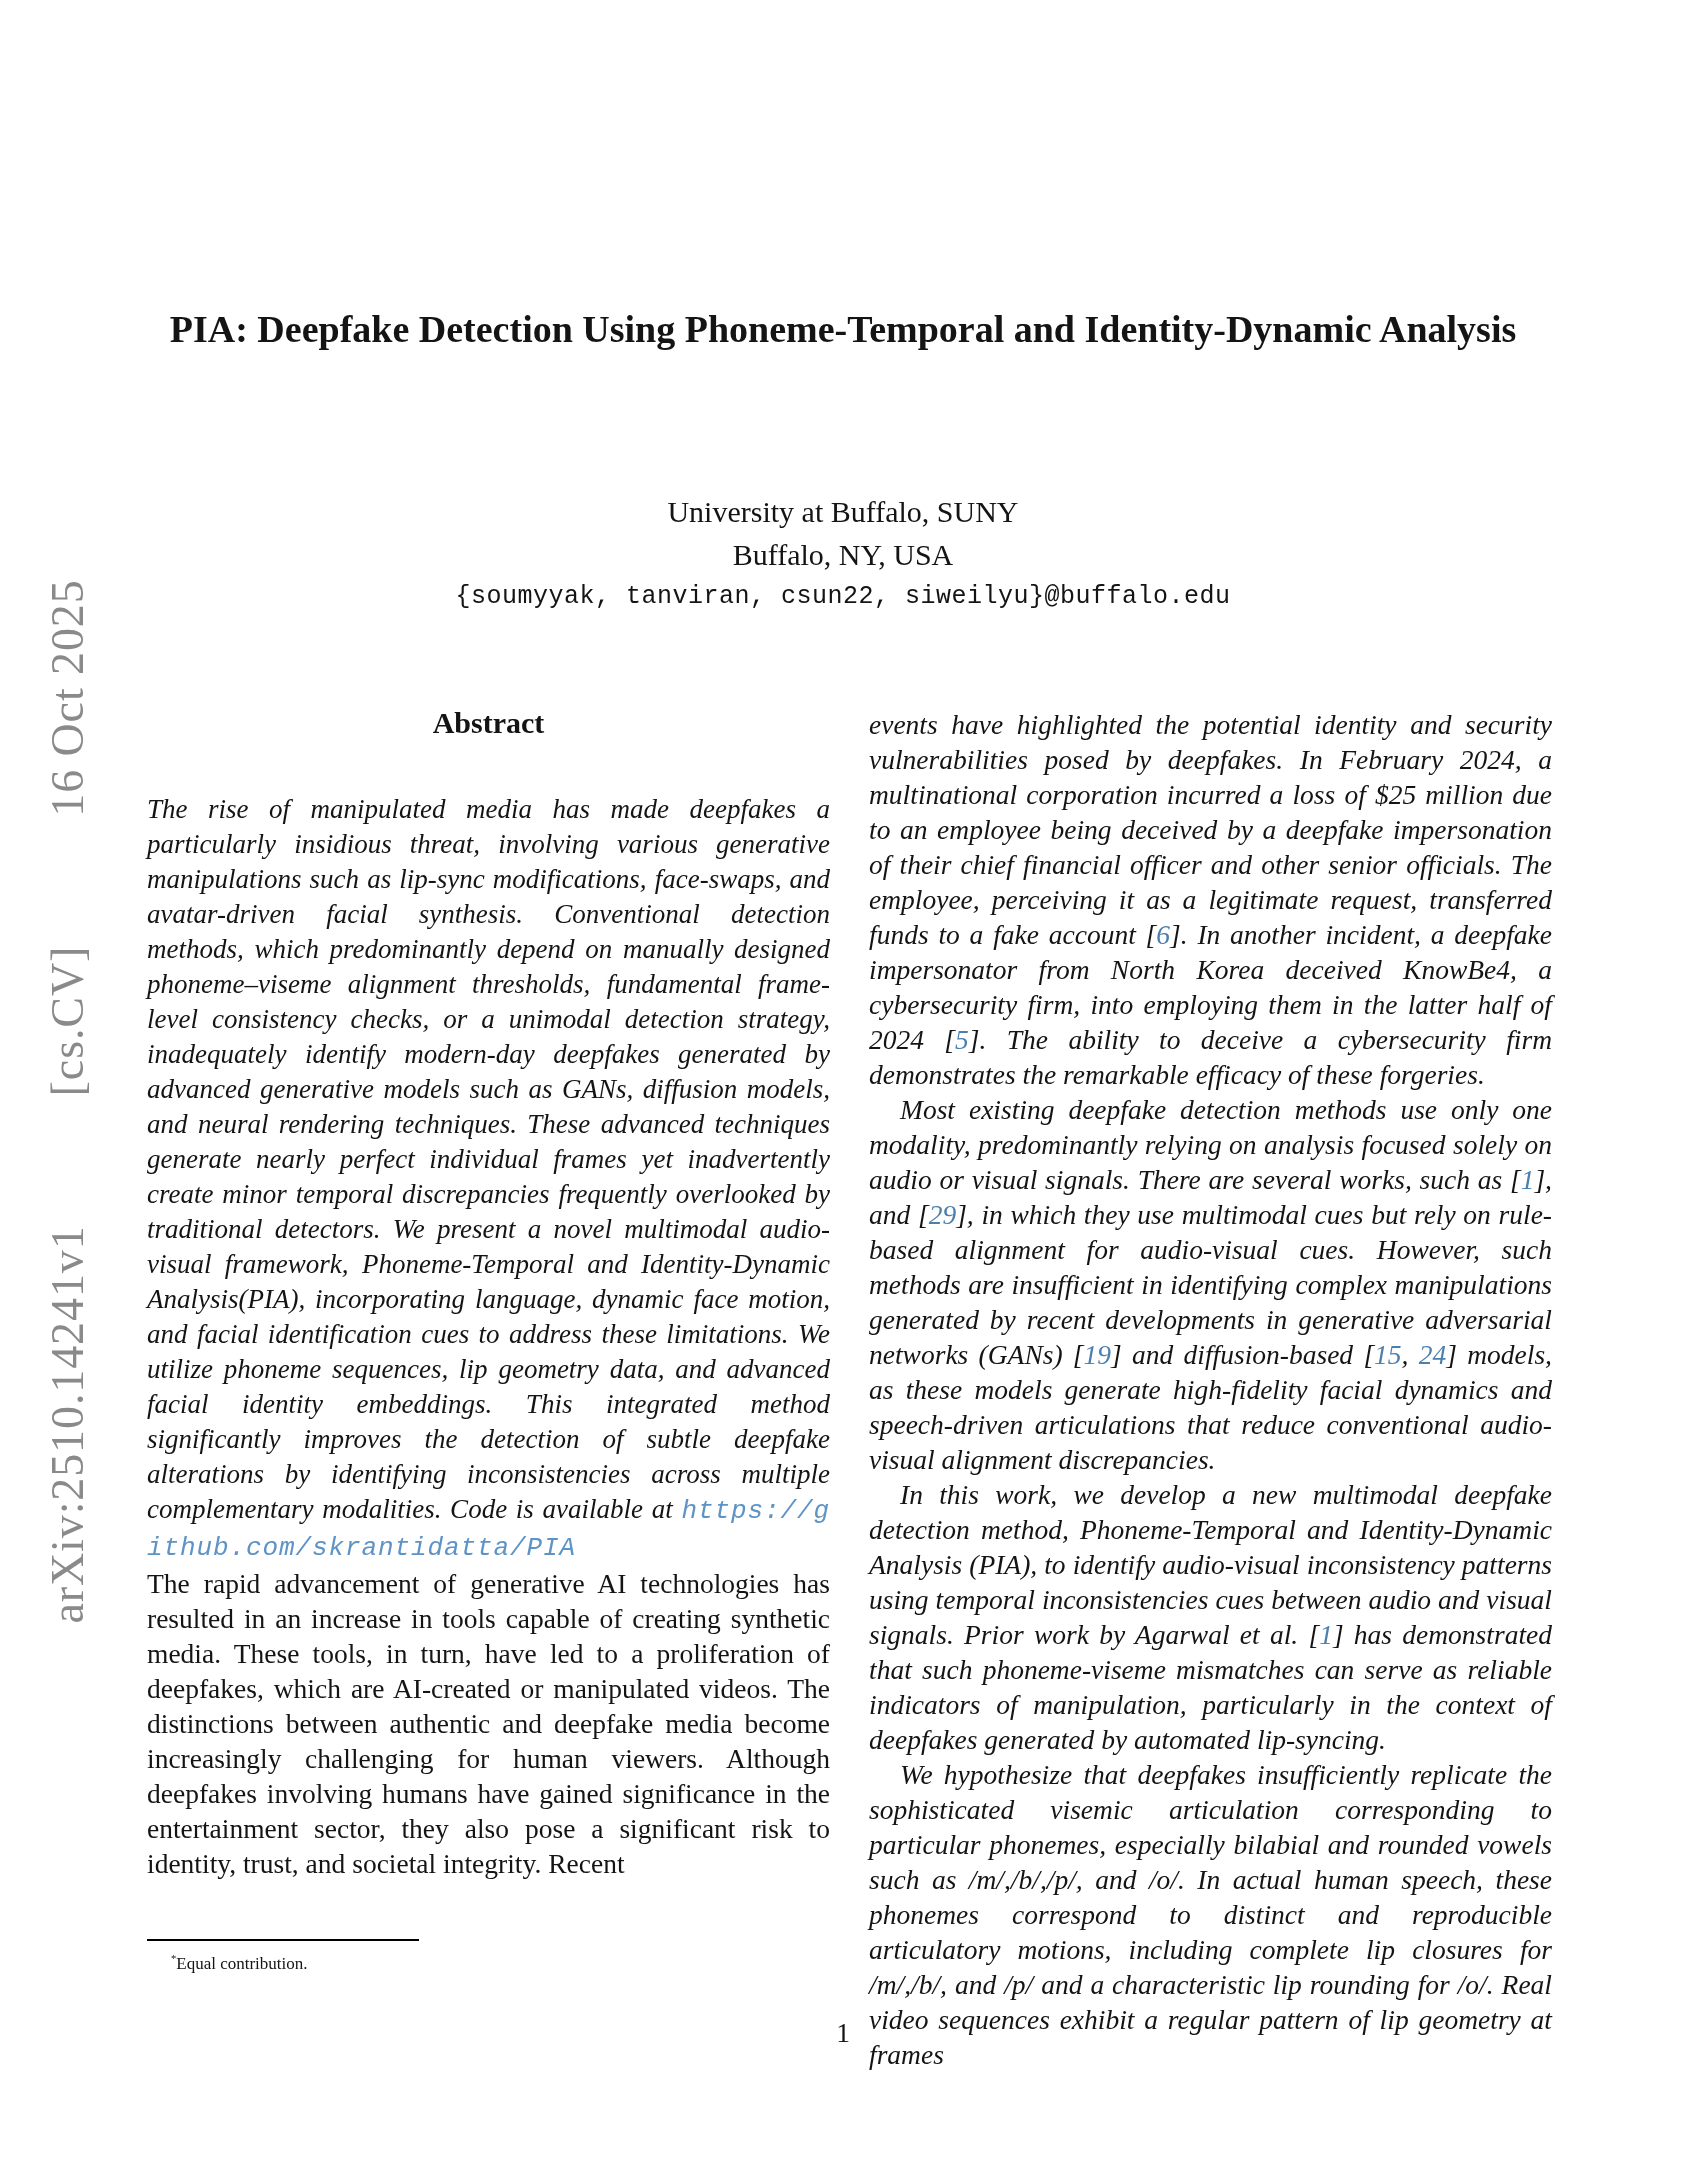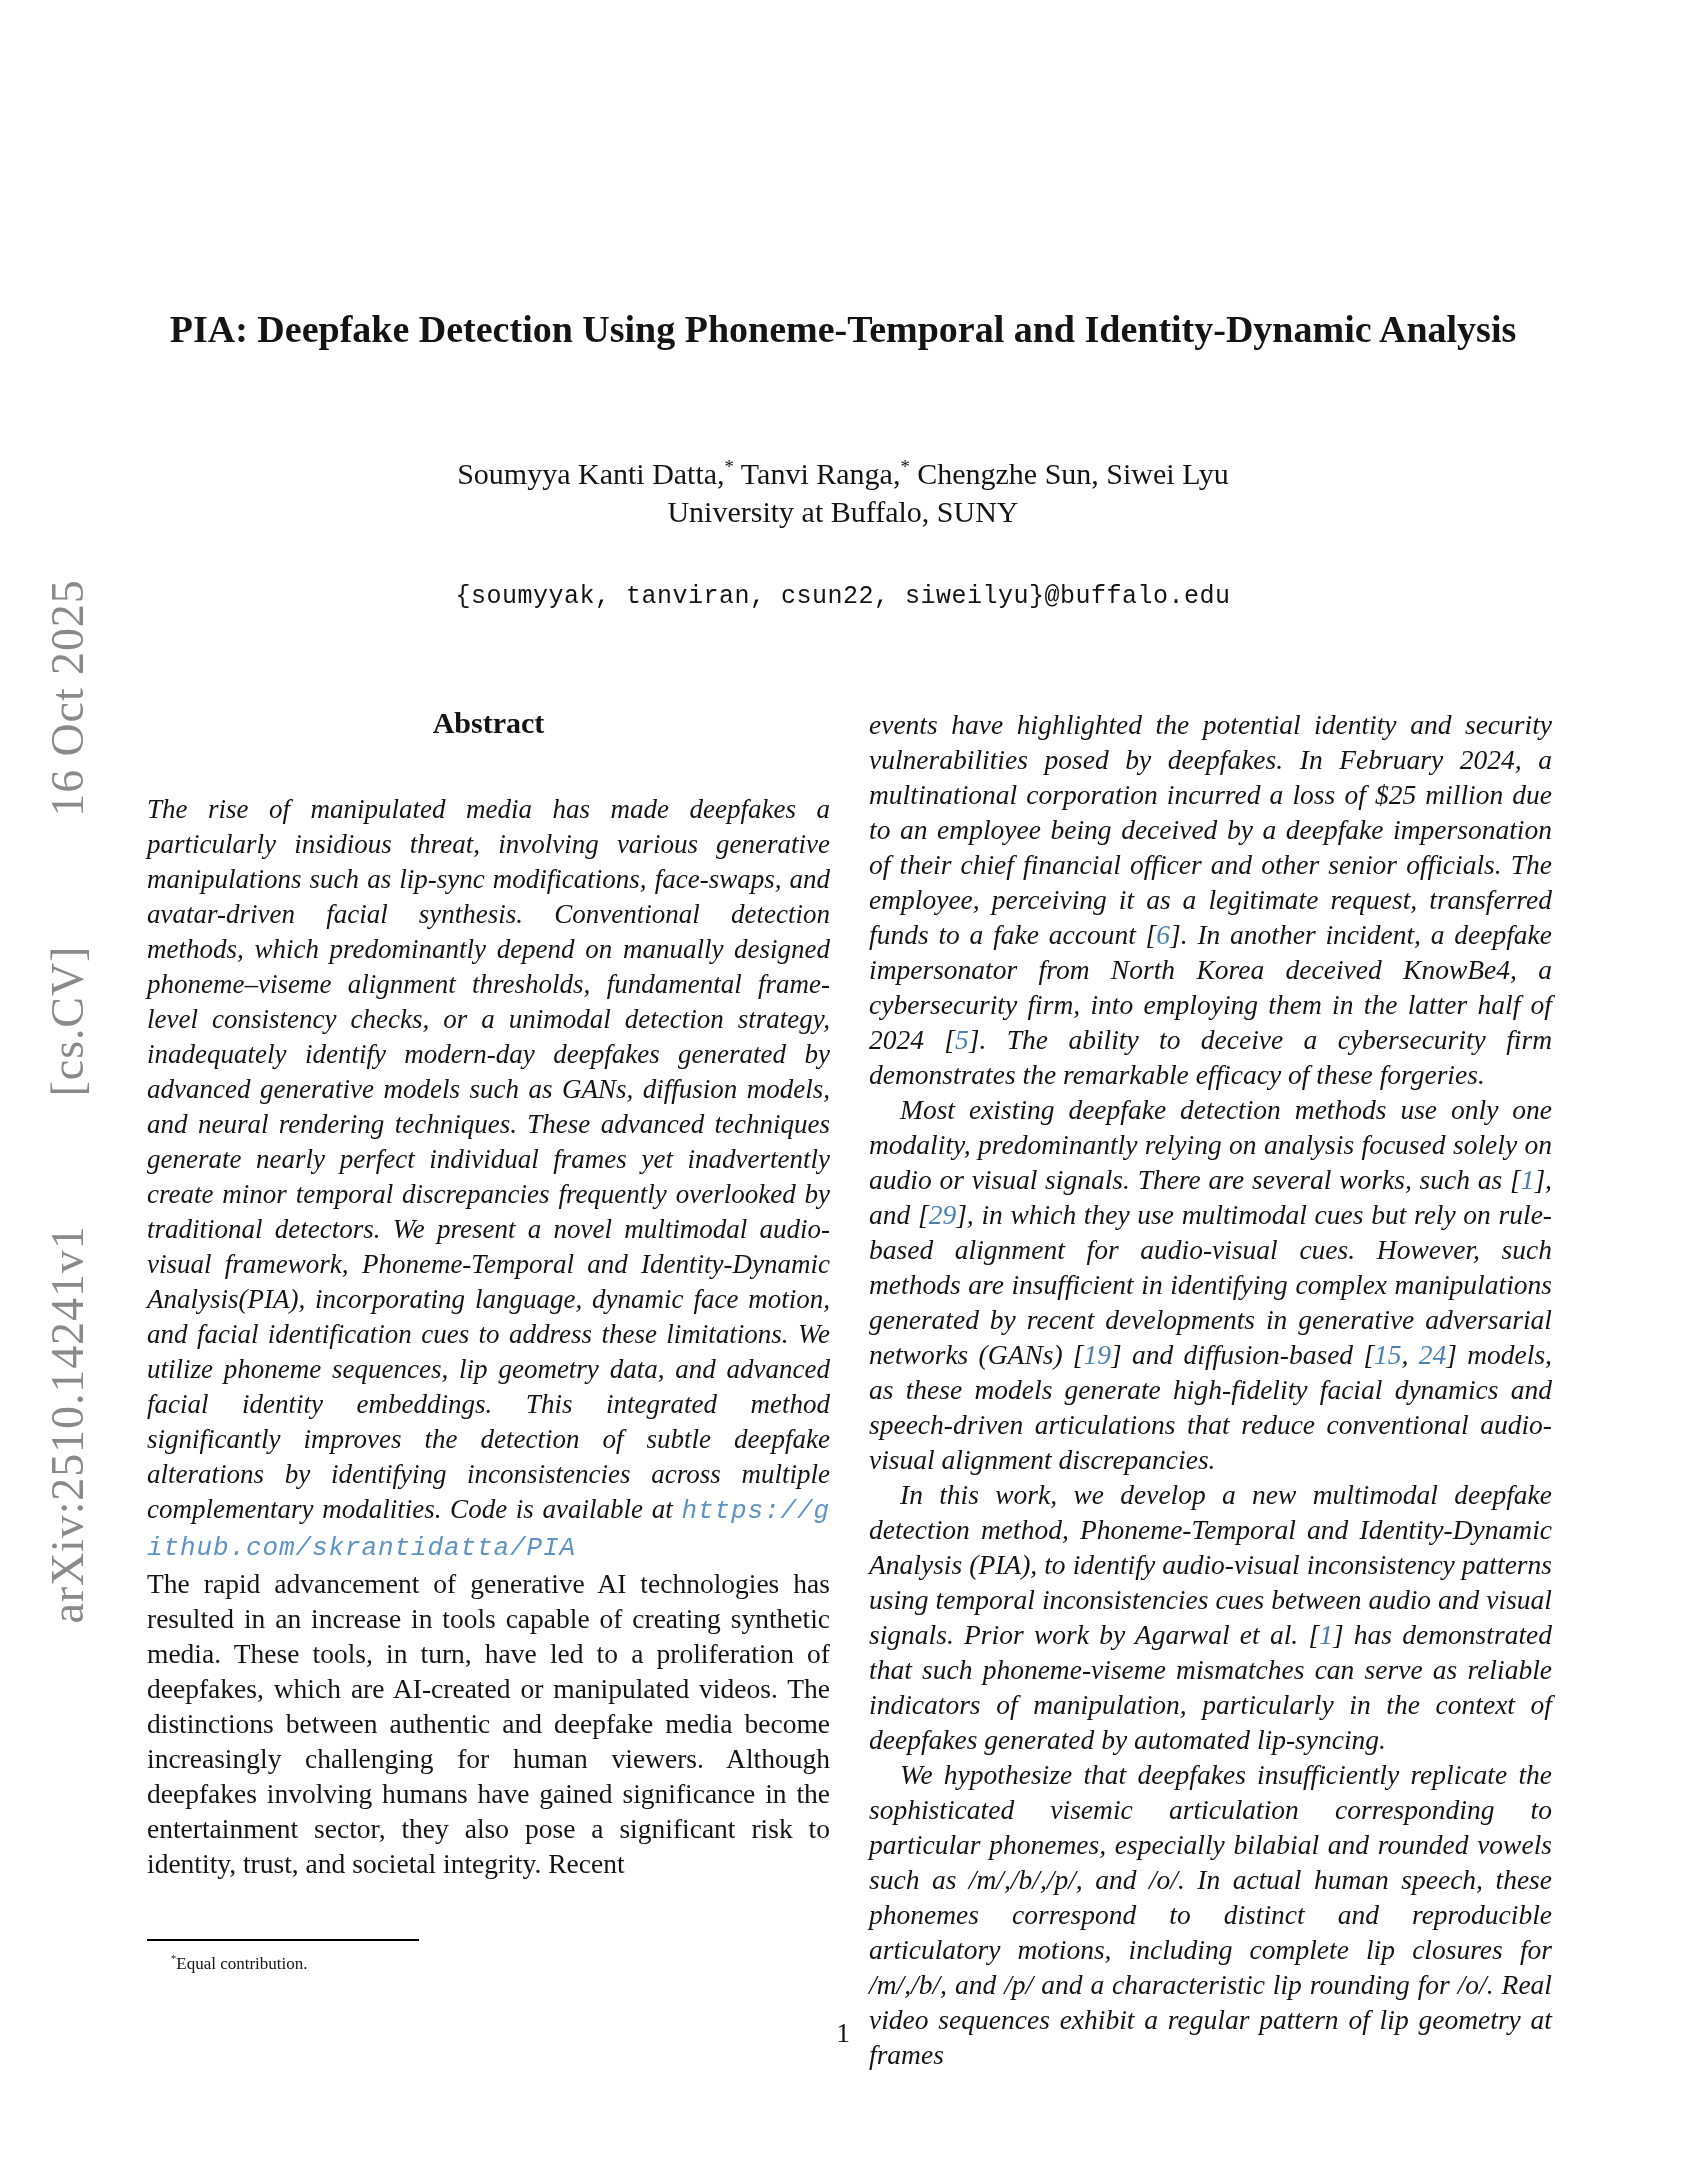--- a/index.html
+++ b/index.html
@@ -154,22 +154,22 @@
 <div class="page">
 
   <div class="banner">
     <span>arXiv:2510.14241v1</span>
     <span>[cs.CV]</span>
     <span>16 Oct 2025</span>
   </div>
 
   <h1 class="title">PIA: Deepfake Detection Using Phoneme-Temporal and Identity-Dynamic Analysis</h1>
 
-  <div class="authors"><span>Soumyya Kanti Datta,</span><span class="sup">*</span><span> Tanvi Ranga,</span><span class="sup">*</span><span> Chengzhe Sun, Siwei Lyu</span></div>
   <div class="affil1">University at Buffalo, SUNY</div>
+  <div class="affil2">Buffalo, NY, USA</div>
   <div class="email">{soumyyak, tanviran, csun22, siweilyu}@buffalo.edu</div>
 
   <div class="columns">
 
     <div class="col">
       <div class="abs-head">Abstract</div>
       <p class="abstract"><span>The rise of manipulated media has made deepfakes a particularly insidious threat, involving various generative manipulations such as lip-sync modifications, face-swaps, and avatar-driven facial synthesis. Conventional detection methods, which predominantly depend on manually designed phoneme–viseme alignment thresholds, fundamental frame-level consistency checks, or a unimodal detection strategy, inadequately identify modern-day deepfakes generated by advanced generative models such as GANs, diffusion models, and neural rendering techniques. These advanced techniques generate nearly perfect individual frames yet inadvertently create minor temporal discrepancies frequently overlooked by traditional detectors. We present a novel multimodal audio-visual framework, Phoneme-Temporal and Identity-Dynamic Analysis(PIA), incorporating language, dynamic face motion, and facial identification cues to address these limitations. We utilize phoneme sequences, lip geometry data, and advanced facial identity embeddings. This integrated method significantly improves the detection of subtle deepfake alterations by identifying inconsistencies across multiple complementary modalities. Code is available at </span><span class="link">https://github.com/skrantidatta/PIA</span></p>
       <p class="body">The rapid advancement of generative AI technologies has resulted in an increase in tools capable of creating synthetic media. These tools, in turn, have led to a proliferation of deepfakes, which are AI-created or manipulated videos. The distinctions between authentic and deepfake media become increasingly challenging for human viewers. Although deepfakes involving humans have gained significance in the entertainment sector, they also pose a significant risk to identity, trust, and societal integrity. Recent</p>
     </div>
 

